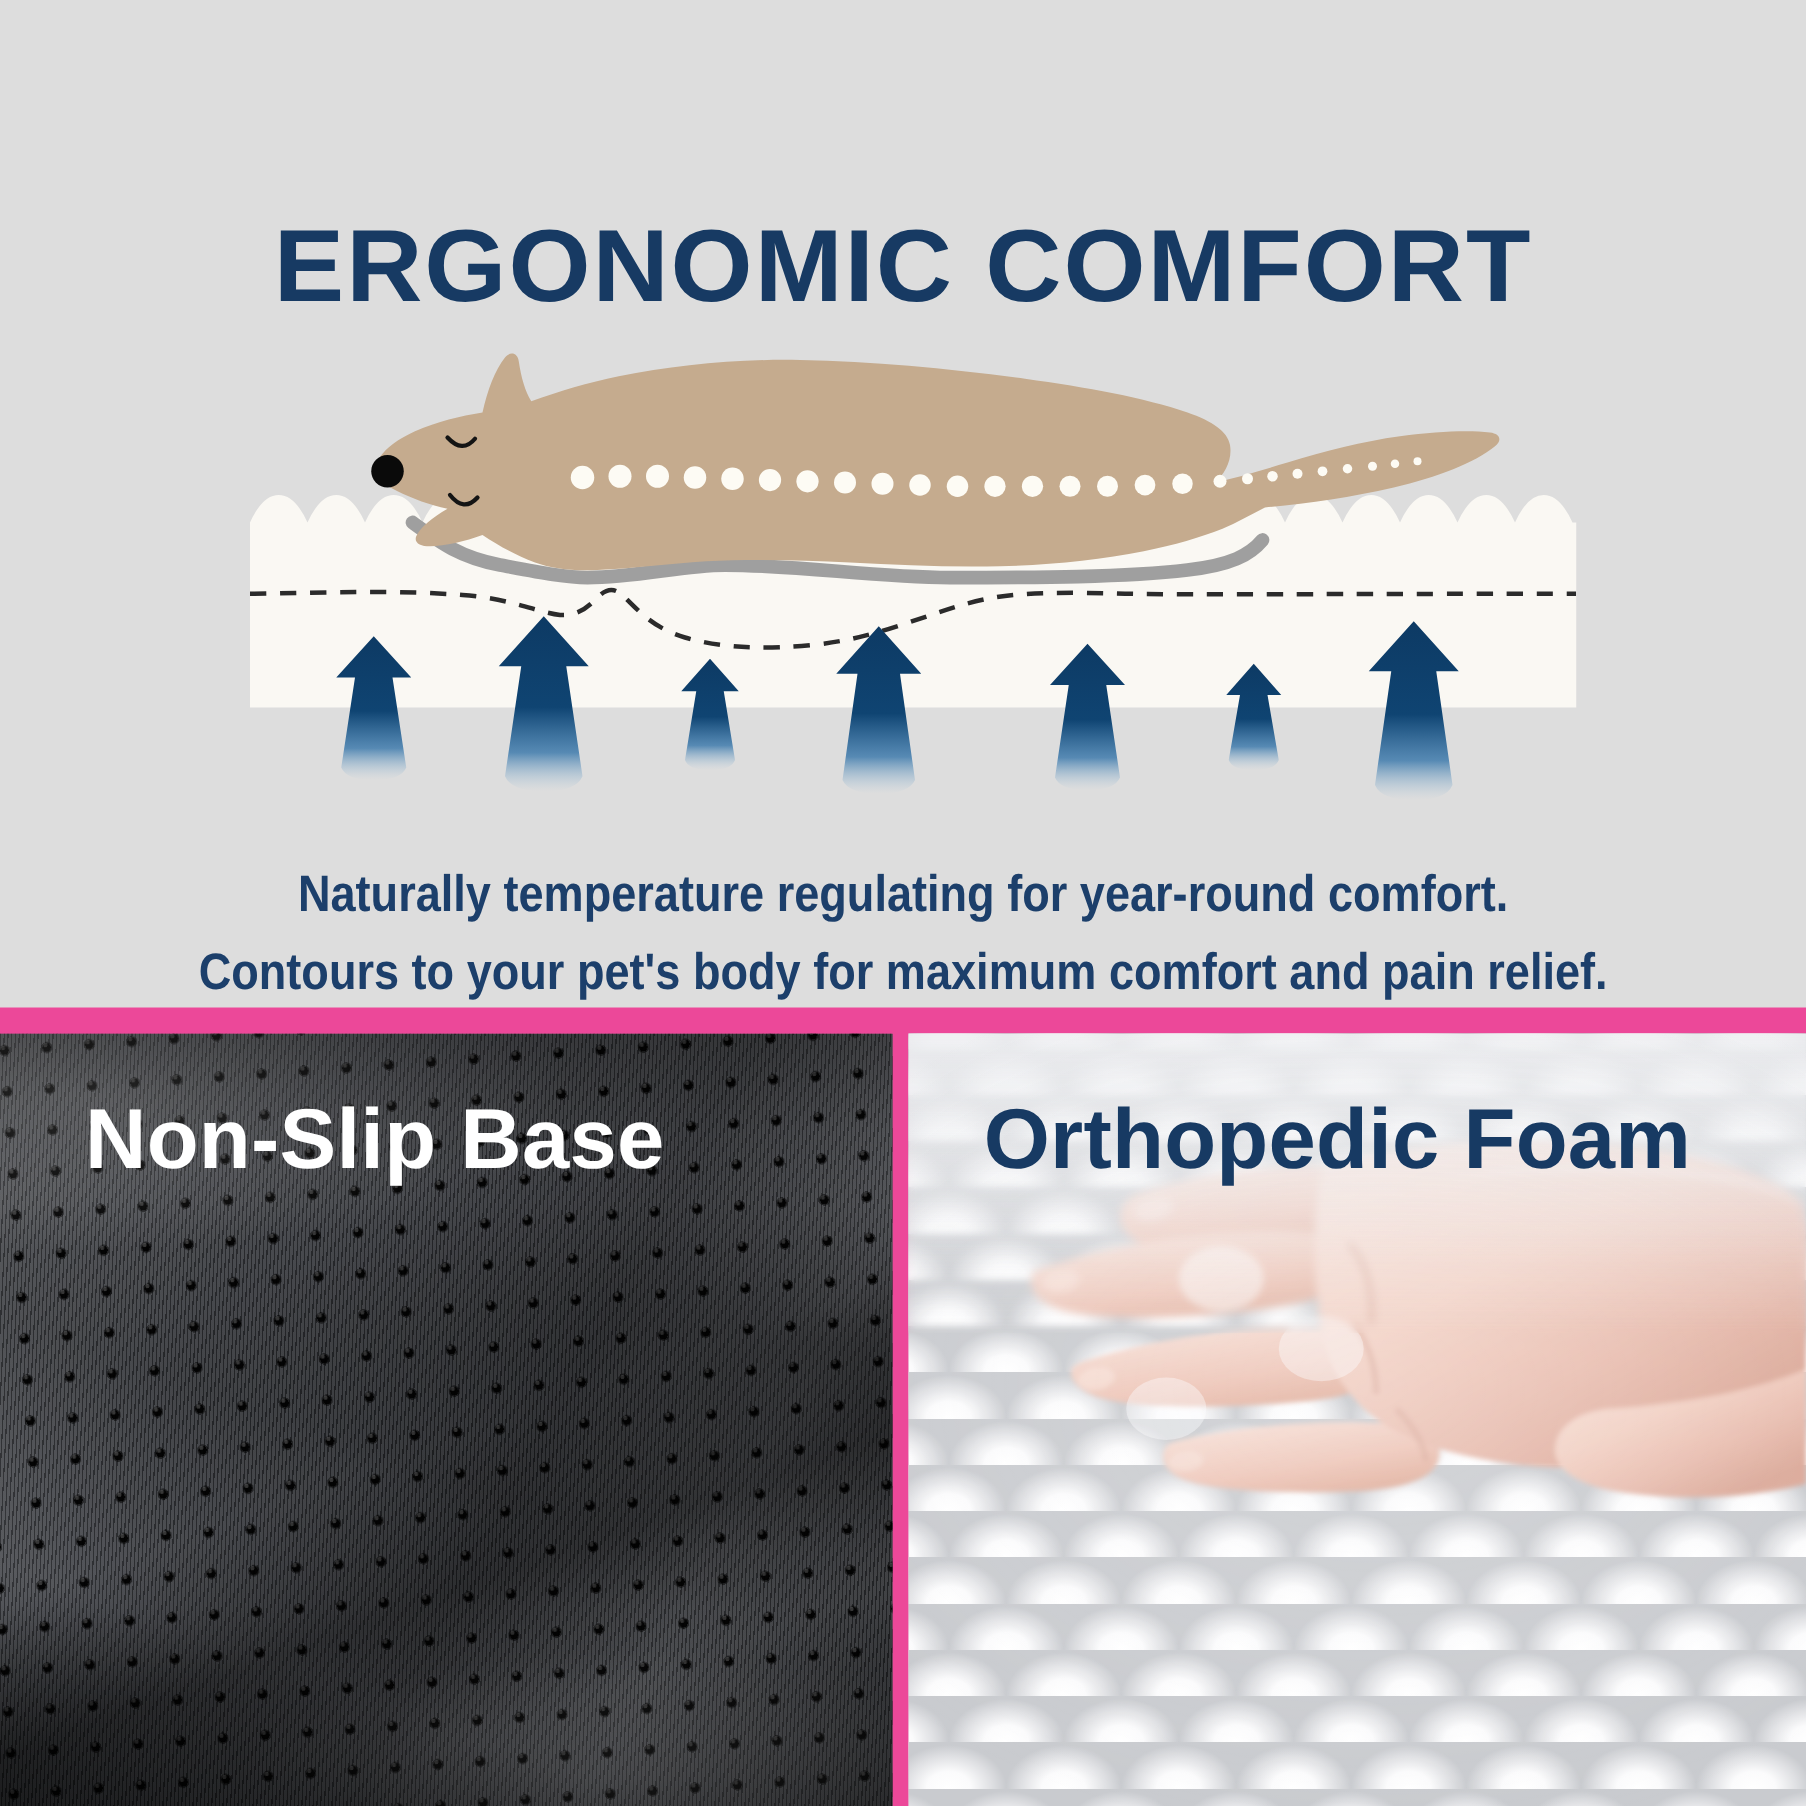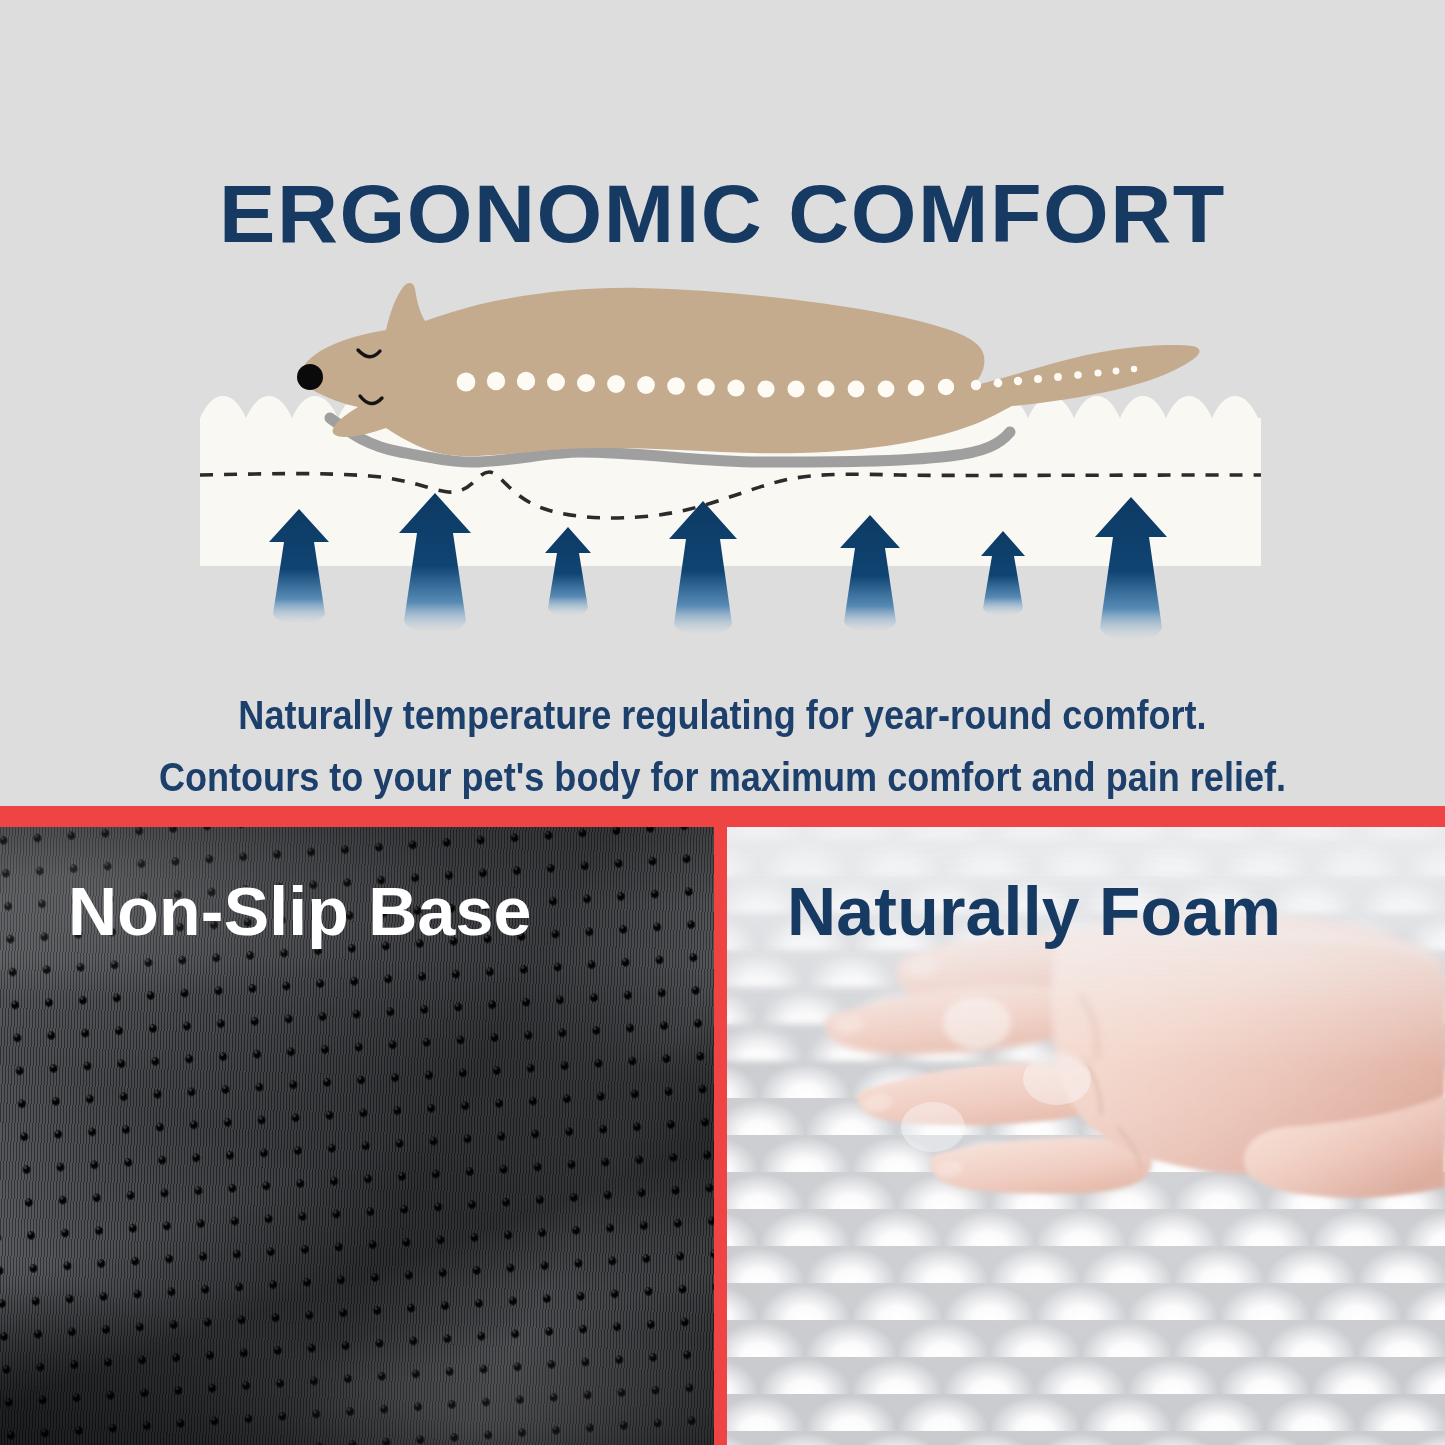--- a/index.html
+++ b/index.html
@@ -3,21 +3,21 @@
 <meta charset="utf-8">
 <title>Ergonomic Comfort Infographic</title>
 <style>
   html,body{margin:0;padding:0;}
   body{
     width:1445px;height:1445px;
     background:#ffffff;
     font-family:"Liberation Sans", sans-serif;
     overflow:hidden;
   }
-  #page{position:relative;width:1445px;height:1445px;overflow:hidden;background:#ef4444;}
+  #page{position:relative;width:1445px;height:1445px;overflow:hidden;background:#ec4899;}
 
   
   .hero{
     position:absolute;left:0;top:0;width:1445px;height:806px;
     background:#dddddd;overflow:hidden;
   }
   .hero-title{
     position:absolute;left:0;top:112px;width:1445px;
     text-align:center;
     font-family:"Liberation Sans", sans-serif;
@@ -403,15 +403,15 @@
       <g opacity="0.92">
         <ellipse cx="250" cy="196" rx="34" ry="26" fill="#fdfdfe" opacity="0.55"></ellipse>
         <ellipse cx="330" cy="252" rx="34" ry="26" fill="#fdfdfe" opacity="0.45"></ellipse>
         <ellipse cx="206" cy="300" rx="32" ry="25" fill="#fdfdfe" opacity="0.45"></ellipse>
       </g>
     </svg>
 
     <div class="foam-top-blur"></div>
     <div class="foam-vig"></div>
   </section>
-  <div class="panel-label label-foam">Naturally Foam</div>
+  <div class="panel-label label-foam">Orthopedic Foam</div>
 
 </div>
 
 </body></html>

